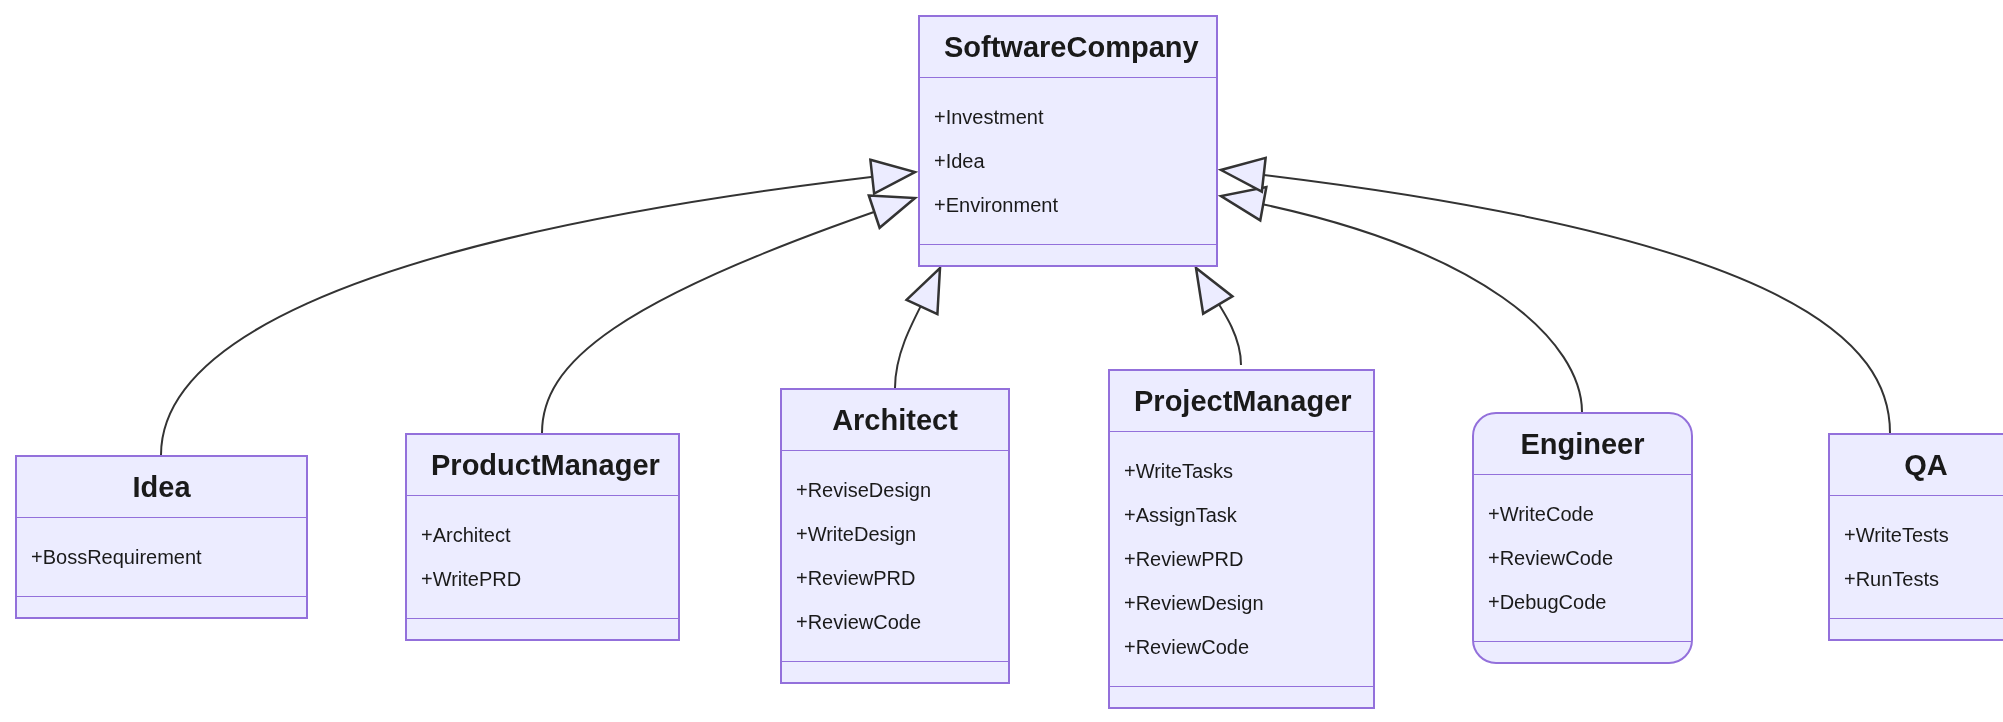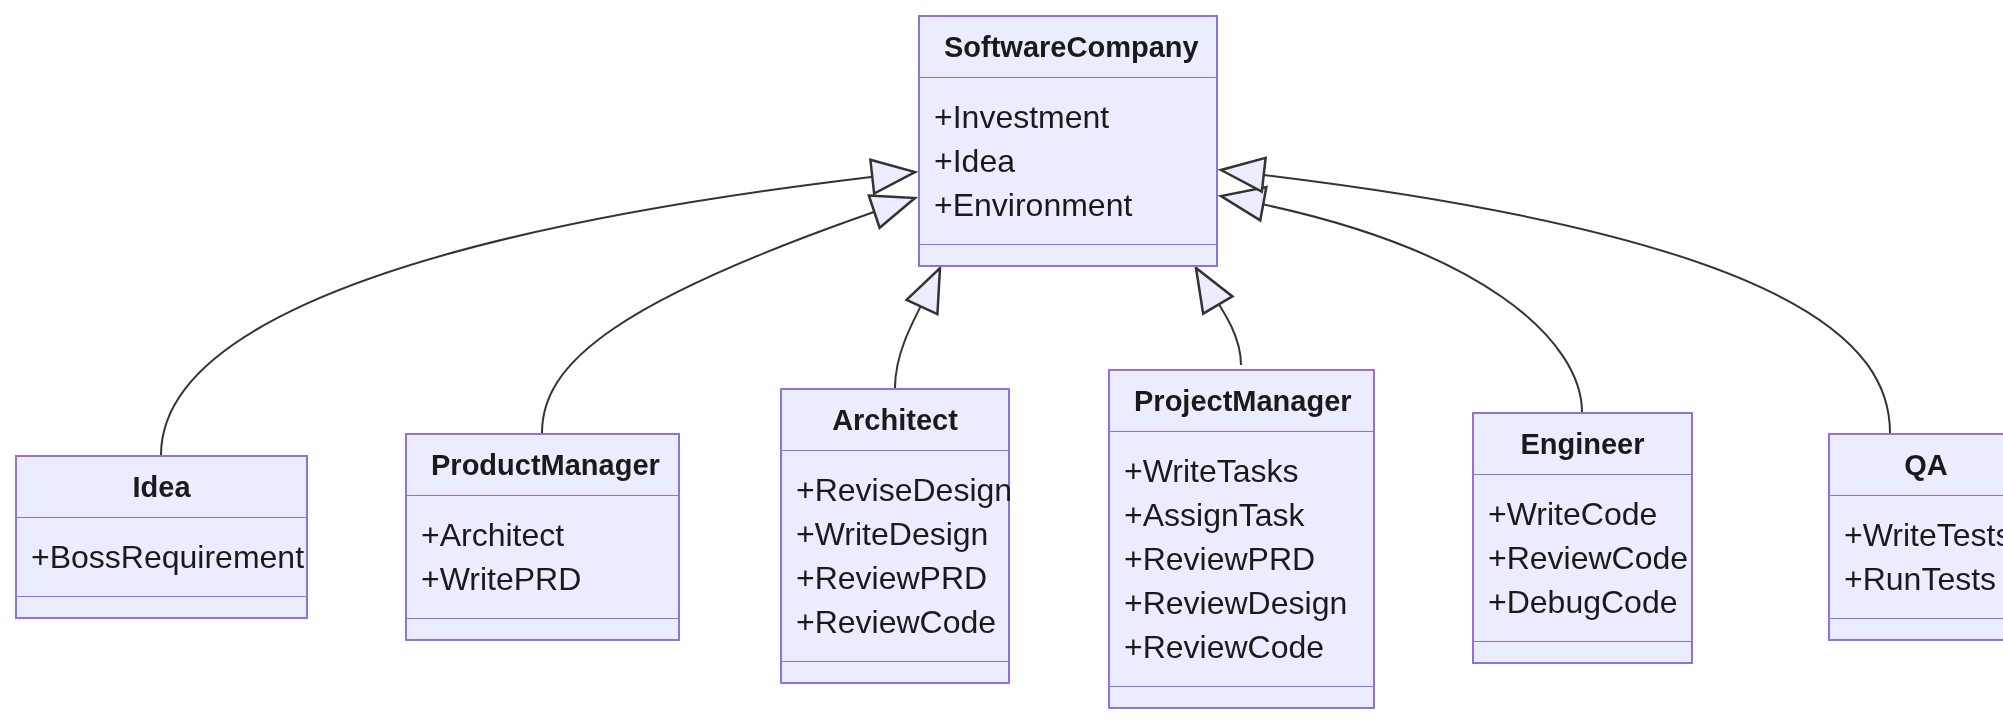--- a/index.html
+++ b/index.html
@@ -30,21 +30,21 @@
   .class-title{
     font-size:29px;
     font-weight:bold;
     text-align:center;
     line-height:36px;
     padding:12px 24px;
     border-bottom:1.5px solid var(--node-border);
     white-space:nowrap;
   }
   .class-members{
-    font-size:32px;
+    font-size:20px;
     line-height:44px;
     padding:17px 14px;
     border-bottom:1.5px solid var(--node-border);
     white-space:nowrap;
   }
   .class-methods{
     height:20px;
   }
   .edge-path{
     fill:none;
@@ -114,21 +114,21 @@
     <div class="class-members">
       <div>+WriteTasks</div>
       <div>+AssignTask</div>
       <div>+ReviewPRD</div>
       <div>+ReviewDesign</div>
       <div>+ReviewCode</div>
     </div>
     <div class="class-methods"></div>
   </div>
 
-  <div class="class-box" style="left:1472px;top:412px;width:221px;">
+  <div class="class-box" style="left:1472px;top:412px;width:221px;border-radius:24px;">
     <div class="class-title">Engineer</div>
     <div class="class-members">
       <div>+WriteCode</div>
       <div>+ReviewCode</div>
       <div>+DebugCode</div>
     </div>
     <div class="class-methods"></div>
   </div>
 
   <div class="class-box" style="left:1792px;top:433px;width:196px;margin-left:36px;">

